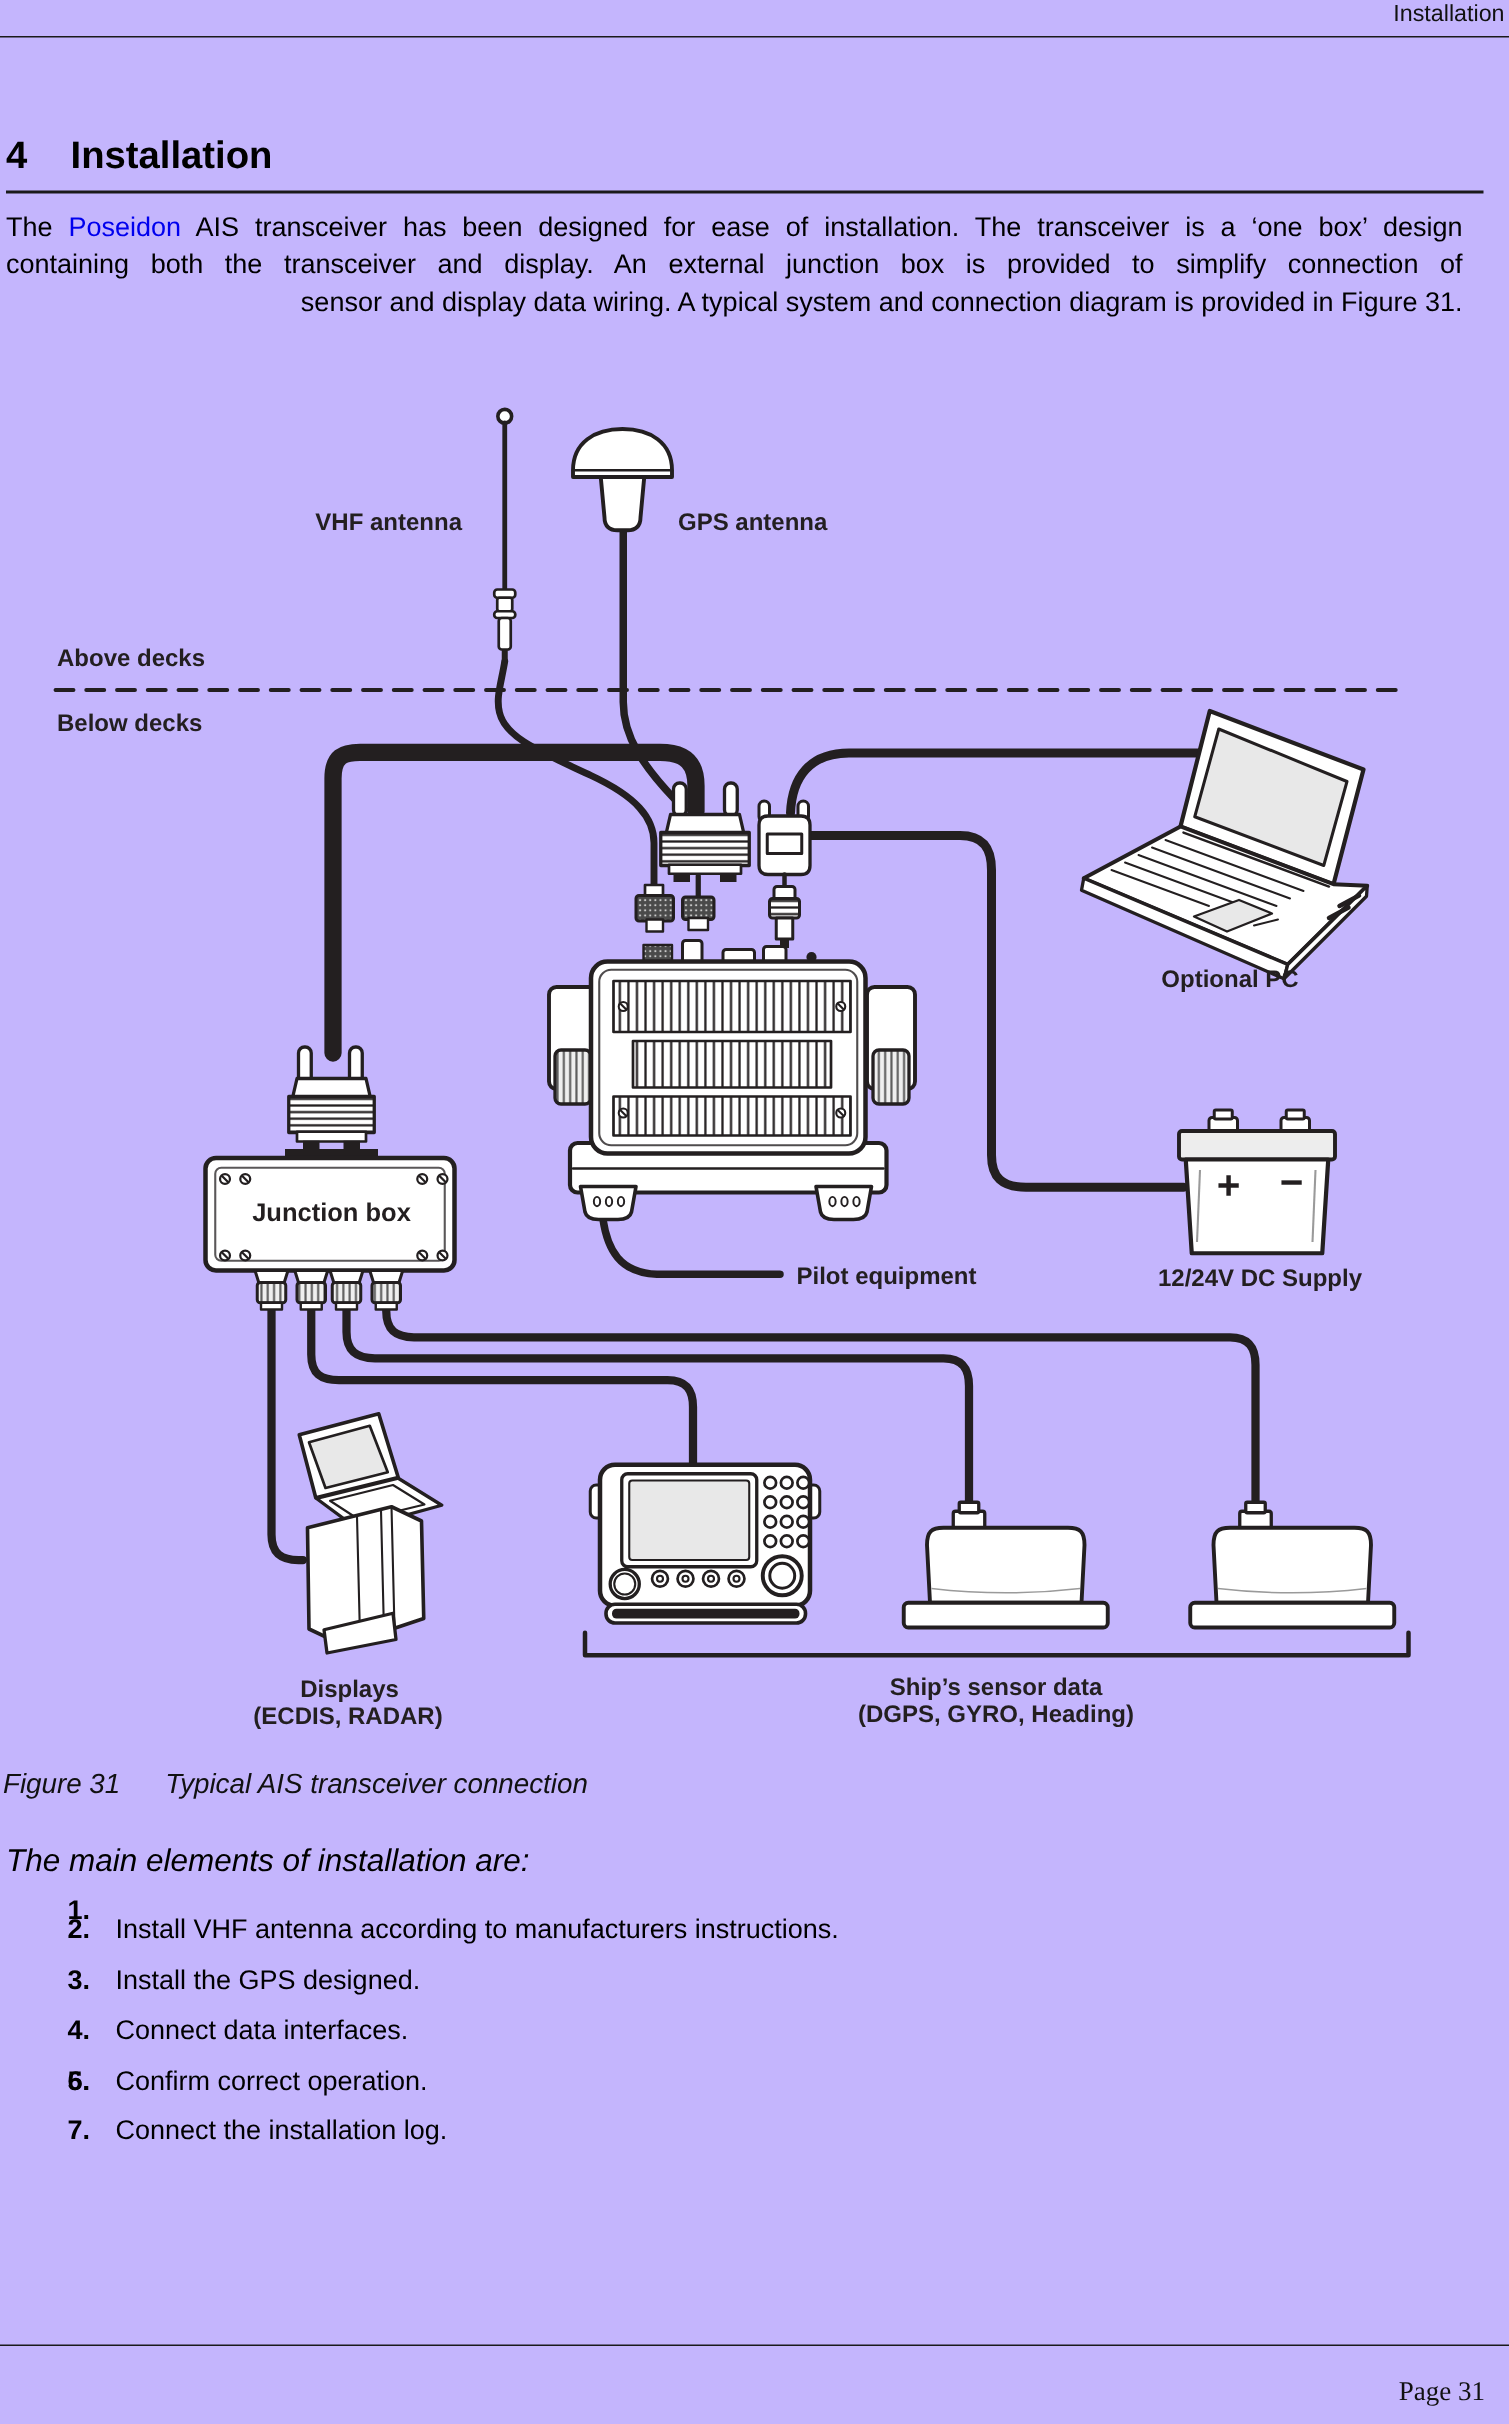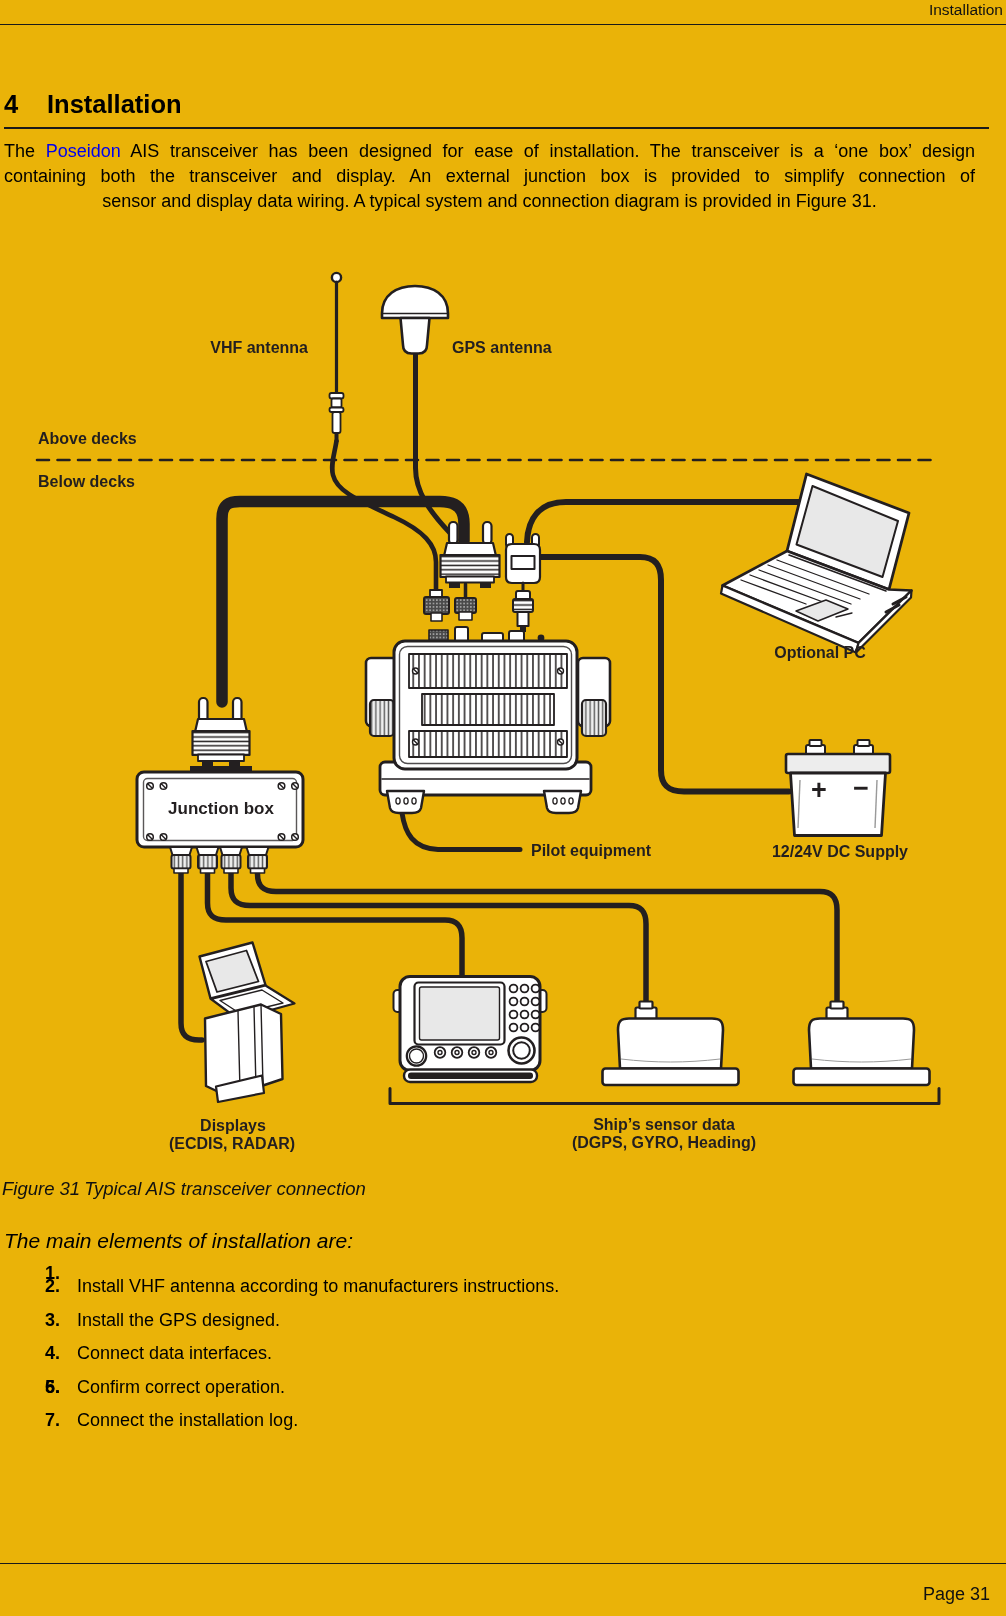--- a/index.html
+++ b/index.html
@@ -1,41 +1,41 @@
 <!DOCTYPE html>
 <html><head>
 <meta charset="utf-8">
 <style>
   html,body { margin:0; padding:0; background:#ffffff; }
-  .page { position:relative; width:1006px; height:1616px; background:#eab308;
+  .page { position:relative; width:1006px; height:1616px; background:#c4b5fd;
           font-family:"Liberation Sans", sans-serif; color:#1a1a1a; overflow:hidden; }
   .abs { position:absolute; }
   .rule { position:absolute; background:#1a1a1a; }
 
   .header-title { position:absolute; top:1px; right:3px; font-size:15.5px; color:#111; }
   .h-num  { position:absolute; left:4px;  top:90px; font-size:25.5px; font-weight:bold; color:#000; }
   .h-title{ position:absolute; left:47px; top:90px; font-size:25.5px; font-weight:bold; color:#000; }
 
   .intro { position:absolute; left:4px; top:139px; width:971px; font-size:18px;
            line-height:25px; color:#000; }
   .intro .jline { text-align:justify; text-align-last:justify; }
-  .intro .lastline { text-align:center; }
+  .intro .lastline { text-align:right; }
   .doc-link { color:#0000ee; text-decoration:none; cursor:pointer; }
 
   .caption { position:absolute; left:2px; top:1178px; font-size:18.5px; font-style:italic; color:#111; }
-  .caption .cap-title { margin-left:4px;font-style:italic; }
+  .caption .cap-title { margin-left:30px;font-style:italic; }
 
   .lead { position:absolute; left:4px; top:1229px; font-size:21px; color:#000;font-style:italic; }
 
   .steps { position:absolute; left:0; top:1263px; width:1000px; }
   .step { position:relative; padding-left:77px; font-size:18px; line-height:20px;
           margin-bottom:13.4px; color:#000; }
   .step .num { position:absolute; left:45px; top:0; font-weight:bold; }
 
-  .footer-label { position:absolute; right:16px; top:1584px; font-size:18px; color:#111; }
+  .footer-label { position:absolute; right:16px; top:1584px; font-size:18px; color:#111;font-family:Liberation Serif, serif; }
 
   svg .c  { fill:none; stroke:#231f20; stroke-linecap:round; stroke-linejoin:round; }
   svg .s  { stroke:#231f20; stroke-linecap:round; stroke-linejoin:round; }
   svg .dlbl  { font-family:"Liberation Sans",sans-serif; font-weight:600; font-size:16px; fill:#231f20; }
   svg .dlblm { font-family:"Liberation Sans",sans-serif; font-weight:600; font-size:16px; fill:#231f20; text-anchor:middle; }
   svg .bsym  { font-family:"Liberation Sans",sans-serif; font-weight:700; font-size:27px; fill:#231f20; text-anchor:middle; }
 </style>
 </head>
 <body>
 

